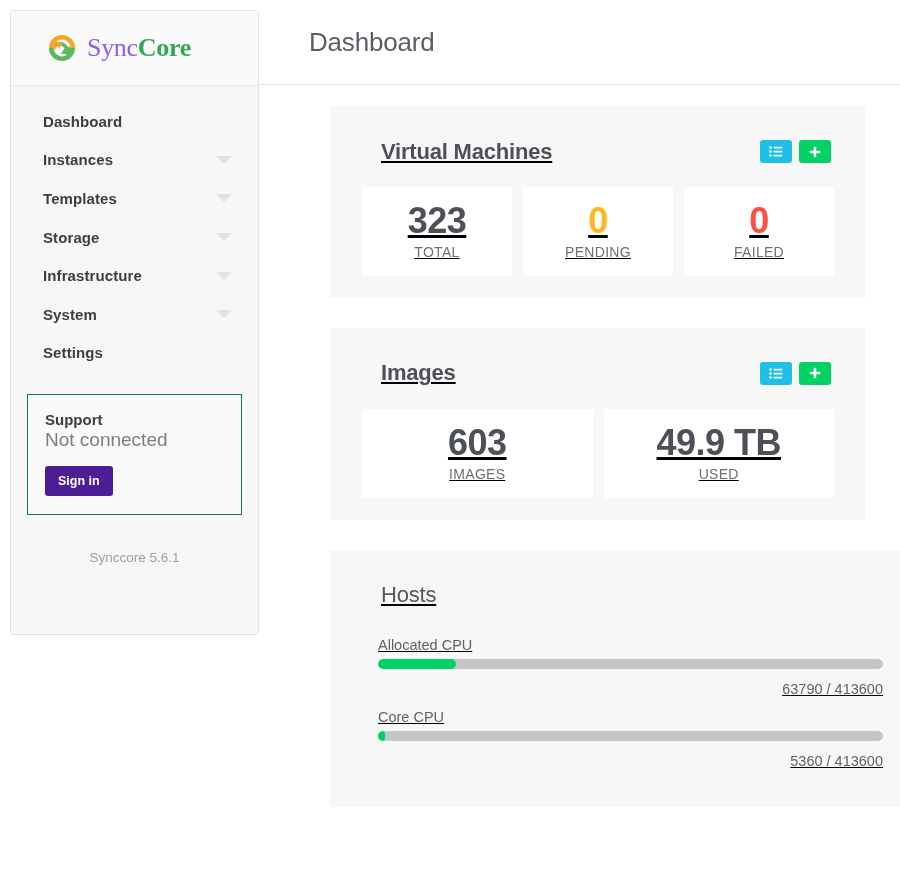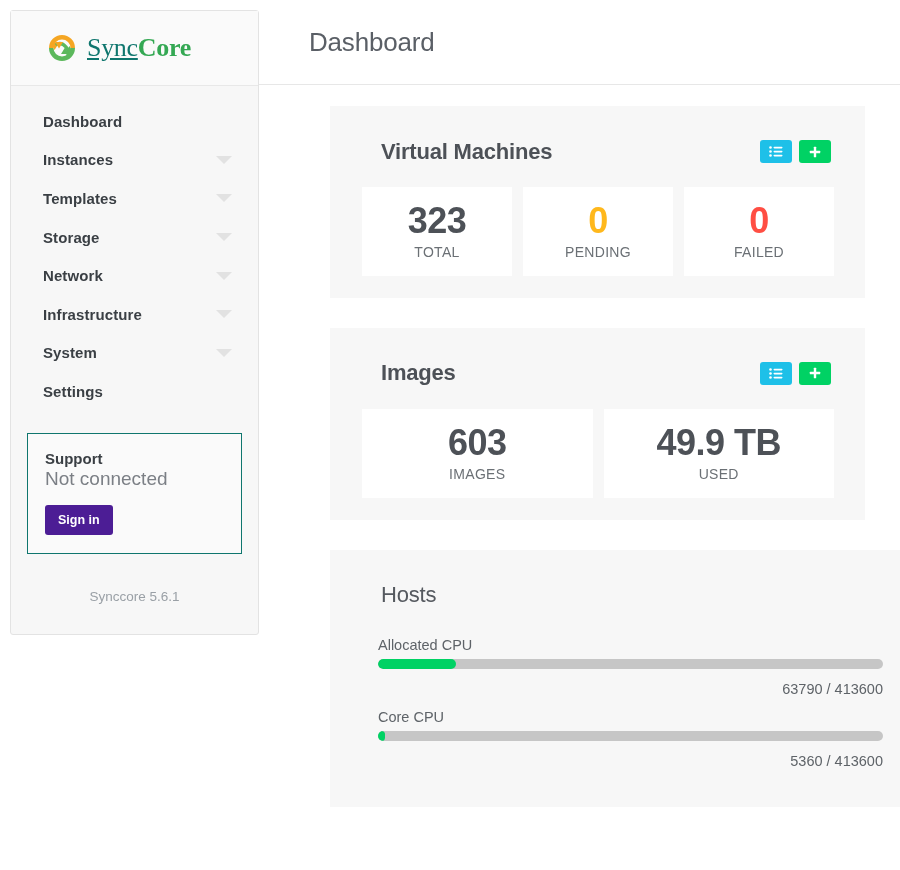--- a/index.html
+++ b/index.html
@@ -46,21 +46,21 @@
     margin-right: 9px;
     flex: none;
   }
 
   .brand-text {
     font-size: 26px;
     letter-spacing: -0.3px;
     font-family: "Liberation Serif", serif;
     white-space: nowrap;
   }
-  .brand-sync { color: #0f766e; font-weight: normal; text-decoration: underline; }
+  .brand-sync { color: #8b5cf6; font-weight: normal; }
   .brand-core { color: #34a853; font-weight: bold; }
 
   .nav { padding-top: 16px; }
 
   .nav-item {
     position: relative;
     display: flex;
     align-items: center;
     height: 38.6px;
     padding-left: 32px;
@@ -150,20 +150,21 @@
 
   
   .main {
     position: absolute;
     left: 259px;
     top: 86px;
     right: 0;
     bottom: 0;
     background: #ffffff;
     padding: 20px 35px 0 71px;
+    text-decoration: underline;
   }
 
   .card {
     background: #f7f7f7;
     margin-bottom: 30px;
     padding: 22px 18px 22px 18px;
   }
   .card.vm    { width: 535px; }
   .card.img   { width: 535px; }
   .card.hosts { width: 575px; padding-bottom: 26px; }
@@ -283,24 +284,20 @@
       <div class="nav-item">
         <span class="nav-label">Instances</span>
         <span class="caret"></span>
       </div>
       <div class="nav-item">
         <span class="nav-label">Templates</span>
         <span class="caret"></span>
       </div>
       <div class="nav-item">
         <span class="nav-label">Storage</span>
-        <span class="caret"></span>
-      </div>
-      <div class="nav-item">
-        <span class="nav-label">Network</span>
         <span class="caret"></span>
       </div>
       <div class="nav-item">
         <span class="nav-label">Infrastructure</span>
         <span class="caret"></span>
       </div>
       <div class="nav-item">
         <span class="nav-label">System</span>
         <span class="caret"></span>
       </div>

